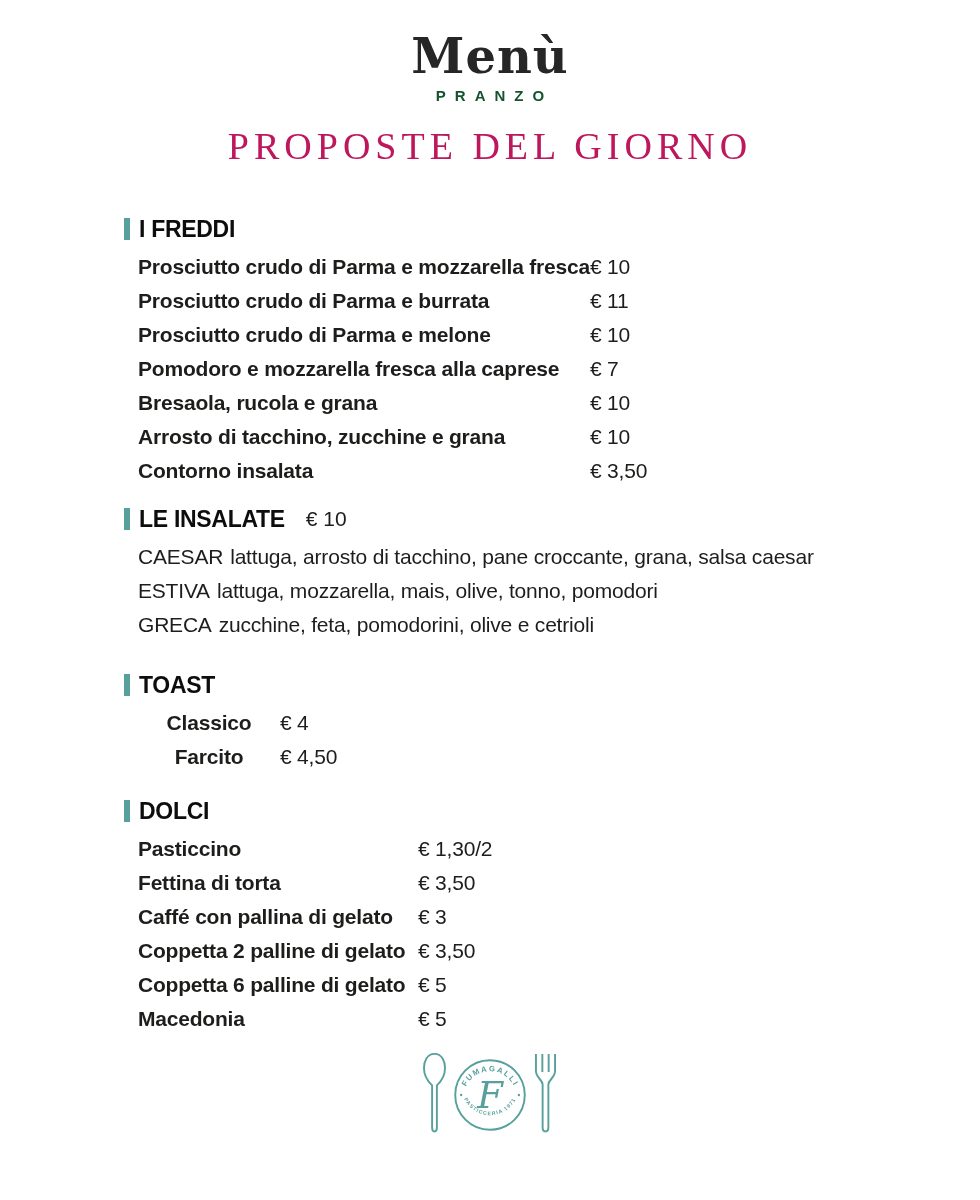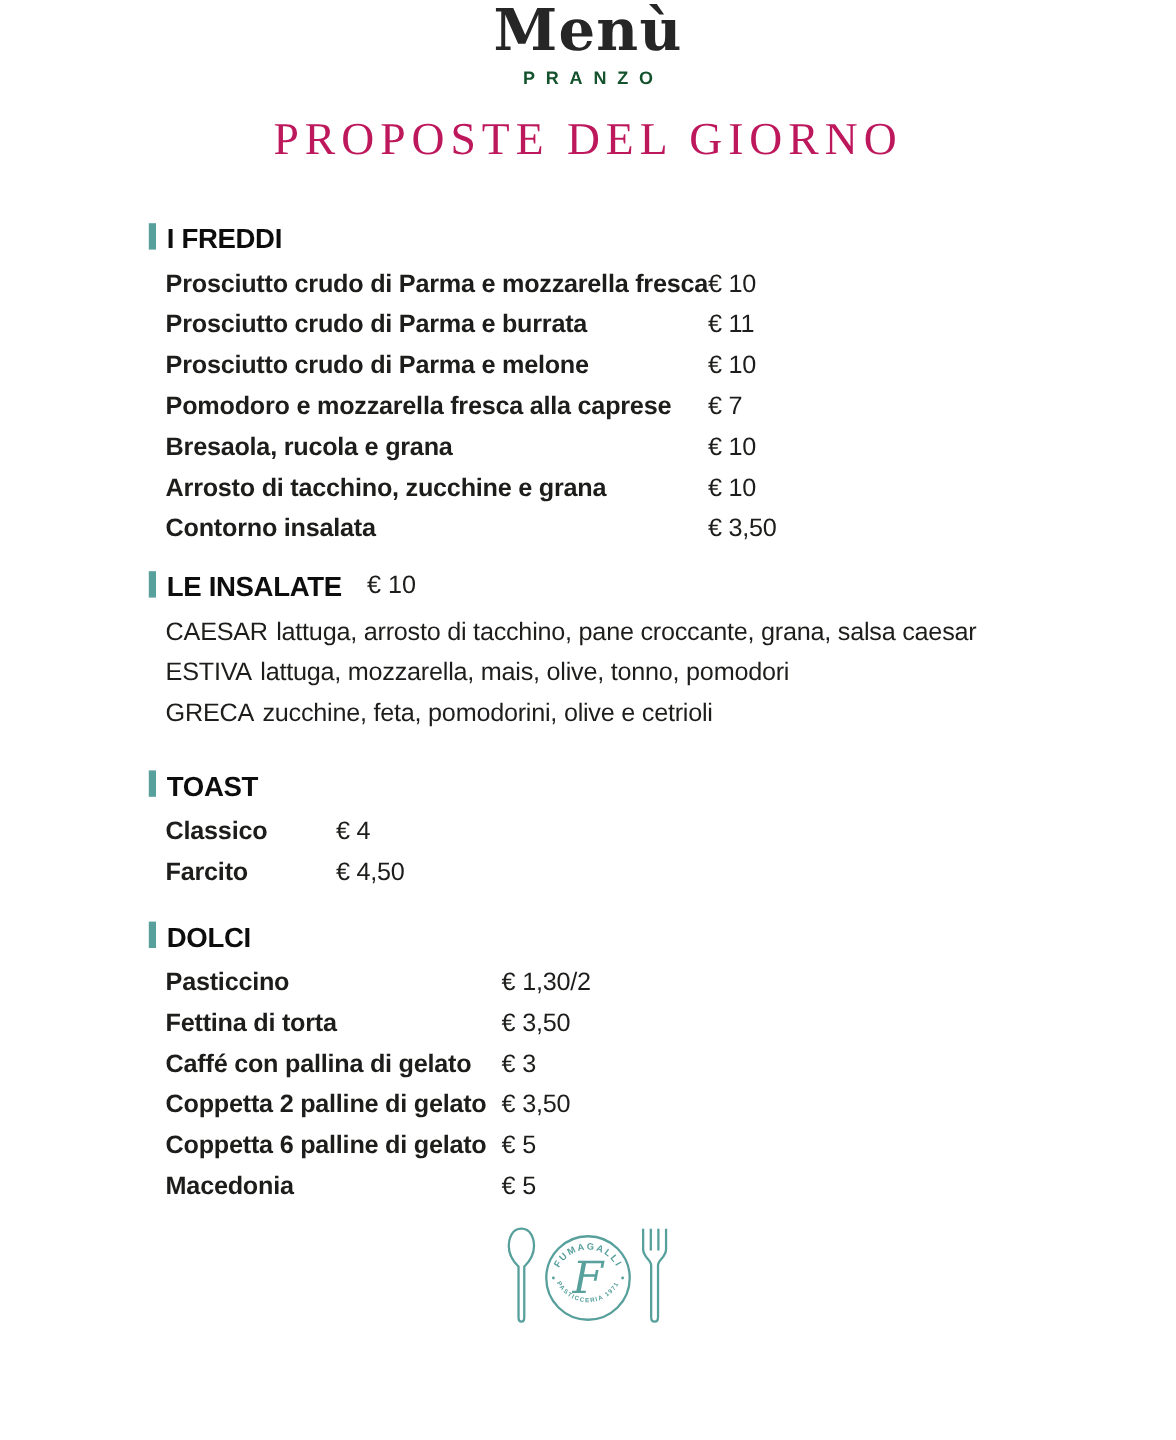--- a/index.html
+++ b/index.html
@@ -5,21 +5,21 @@
   html,body{margin:0;padding:0;background:#ffffff;}
   .page{
     position:relative;
     width:980px;height:1200px;
     background:#ffffff;
     font-family:"Liberation Sans", sans-serif;
     color:#1d1d1b;
     overflow:hidden;
   }
   
-  .header{text-align:center;}
+  .header{padding-top:30px;text-align:center;}
   .title{
     font-family:"DejaVu Serif", serif;
     font-weight:700;
     font-size:48px;
     line-height:52px;
     color:#262626;
     letter-spacing:1px;
     margin:0;
   }
   .subtitle{
@@ -32,31 +32,31 @@
   }
   .tagline{
     margin-top:20px;
     font-family:"Liberation Serif", serif;
     font-size:38px;
     letter-spacing:5px;
     color:#be185d;
   }
   
   .menu{margin:48px 0 0 124px;}
-  .sec-heading{display:flex;gap:9px;height:26px;margin-bottom:8px;}
+  .sec-heading{display:flex;align-items:center;gap:9px;height:26px;margin-bottom:8px;}
   .bar{width:6px;height:22px;background:#57a09c;flex:0 0 auto;}
   .sec-title{
     font-size:23px;font-weight:700;color:#0d0d0d;letter-spacing:-0.3px;
   }
   .head-price{font-size:21px;font-weight:400;margin-left:12px;color:#1d1d1b;}
   .row{display:flex;align-items:center;height:34px;padding-left:14px;}
   .item-name{font-size:21px;letter-spacing:-0.2px;flex:0 0 auto;font-weight:bold;}
   .item-price{font-size:21px;letter-spacing:-0.2px;}
   .sec-freddi .item-name{width:452px;}
-  .sec-toast  .item-name{width:142px;}
+  .sec-toast  .item-name{width:142px;text-align:center;}
   .sec-dolci  .item-name{width:280px;}
   .salad{height:34px;line-height:34px;padding-left:14px;font-size:21px;letter-spacing:-0.2px;white-space:nowrap;}
   .salad-name{font-weight:400;margin-right:7px;}
   .sec-insalate{margin-top:18px;}
   .sec-toast{margin-top:30px;}
   .sec-dolci{margin-top:24px;}
   
   .footer{margin-top:16px;display:flex;justify-content:center;align-items:center;gap:5px;}
   .utensil{display:block;}
   .stamp{display:block;}

